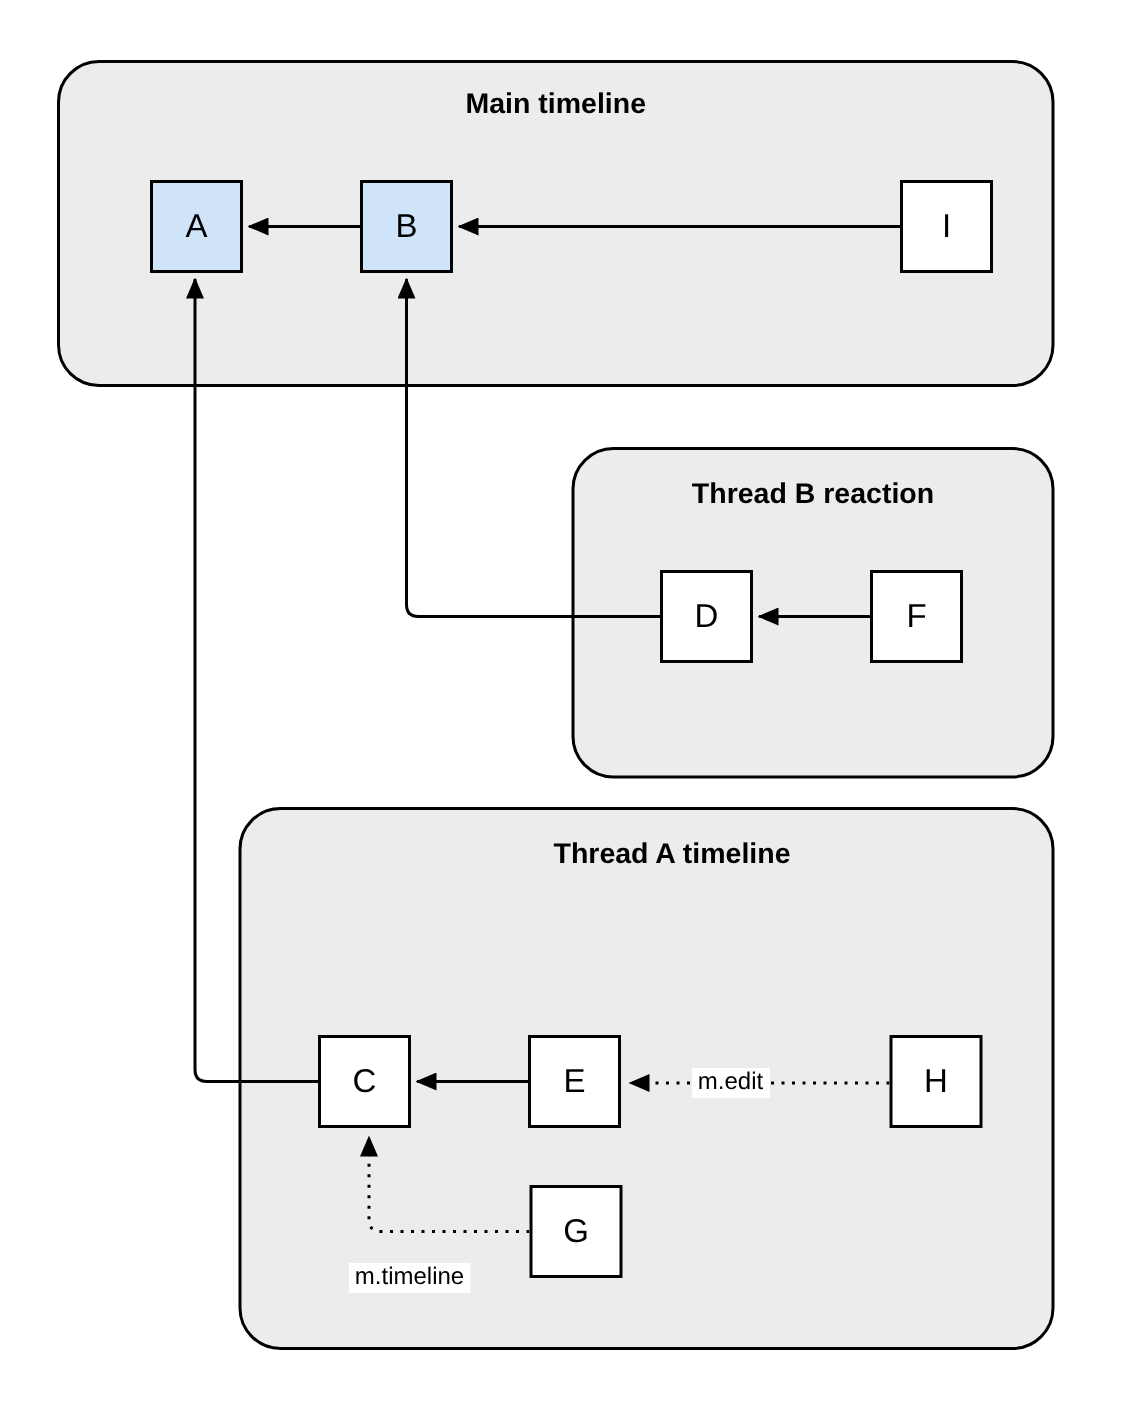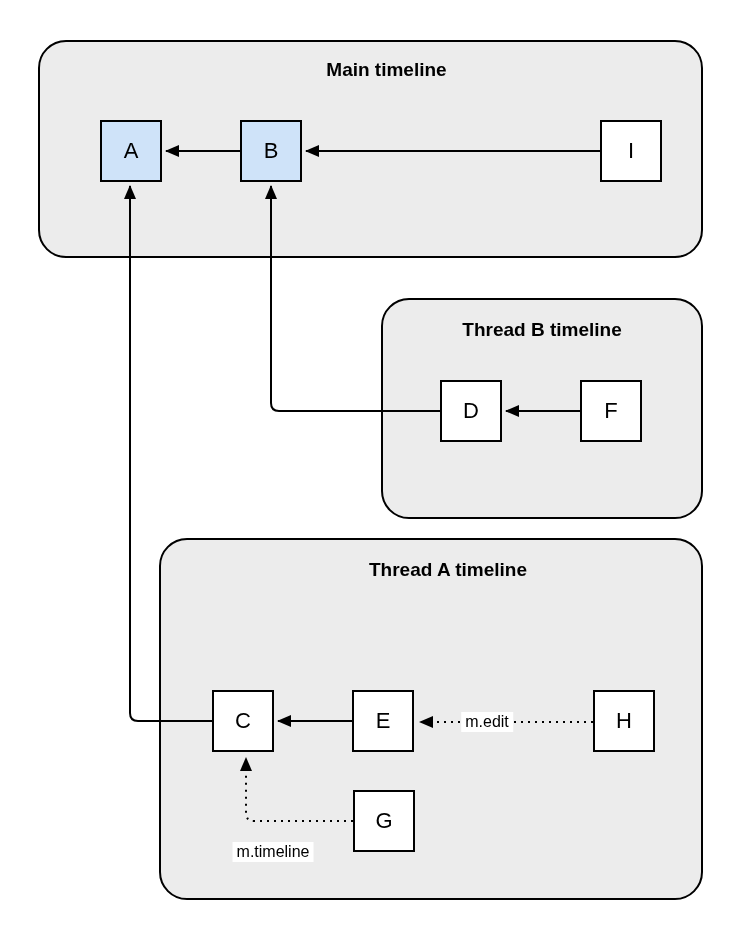--- a/index.html
+++ b/index.html
@@ -64,22 +64,22 @@
 </style>
 </head>
 <body>
 
 <div class="canvas">
 
   <div class="container-box" style="left:38px; top:40px; width:665px; height:218px;"></div>
   <div class="container-box" style="left:381px; top:298px; width:322px; height:221px;"></div>
   <div class="container-box" style="left:159px; top:538px; width:544px; height:362px;"></div>
 
-  <div class="container-title" style="left:38px; top:58px; width:665px;margin-left:16px;">Main timeline</div>
-  <div class="container-title" style="left:381px; top:318px; width:322px;">Thread B timeline</div>
+  <div class="container-title" style="left:38px; top:58px; width:665px;">Main timeline</div>
+  <div class="container-title" style="left:381px; top:318px; width:322px;">Thread B reaction</div>
   <div class="container-title" style="left:159px; top:558px; width:578px;">Thread A timeline</div>
 
   <svg class="edges-svg" width="756" height="942" viewBox="0 0 756 942">
     <defs>
       <marker id="arrow" markerUnits="userSpaceOnUse" markerWidth="14" markerHeight="12" refX="13" refY="6" orient="auto">
         <path d="M0,0 L14,6 L0,12 Z" fill="#000000"></path>
       </marker>
     </defs>
 
     <path d="M 600 151 L 306 151" stroke="#000000" stroke-width="2" fill="none" marker-end="url(#arrow)"></path>

